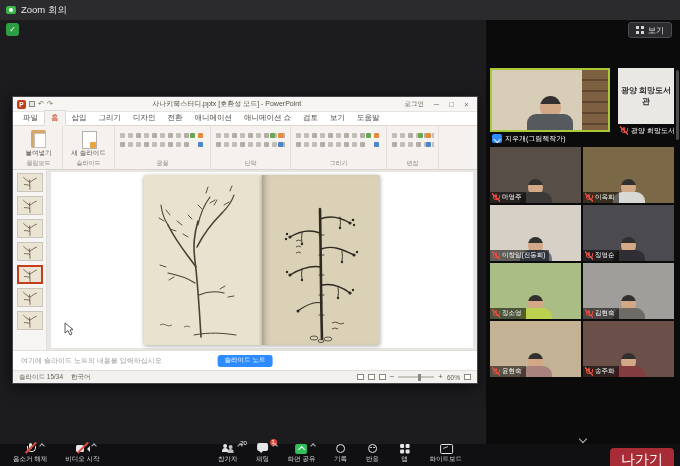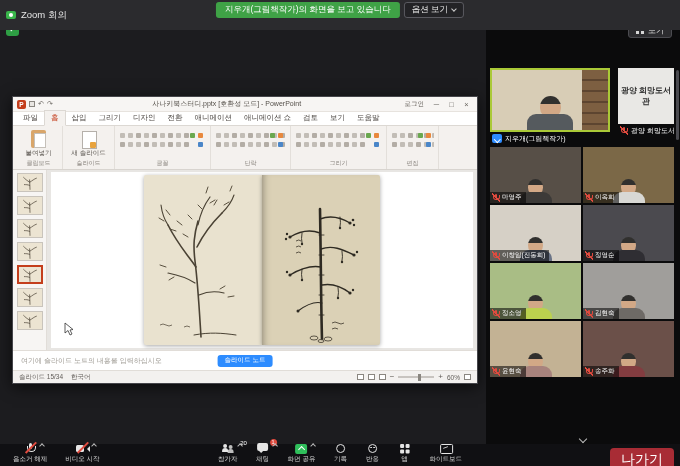--- a/index.html
+++ b/index.html
@@ -1,20 +1,20 @@
 <!DOCTYPE html>
 <html><head>
 <meta charset="utf-8">
 <style>
   *{margin:0;padding:0;box-sizing:border-box;}
   html,body{width:680px;height:466px;overflow:hidden;}
   body{position:relative;background:#17171a;font-family:"Liberation Sans","DejaVu Sans",sans-serif;-webkit-font-smoothing:antialiased;}
 
   
-  .titlebar{position:absolute;left:0;top:0;right:0;height:30px;background:#2b2b2e;display:flex;align-items:center;padding:0 6px;z-index:7;}
+  .titlebar{position:absolute;left:0;top:0;right:0;height:20px;background:#2b2b2e;display:flex;align-items:center;padding:0 6px;z-index:7;}
   .zoom-cam{width:10px;height:8px;background:#39b54a;border-radius:2px;position:relative;}
   .zoom-cam::after{content:"";position:absolute;left:3px;top:2px;width:4px;height:4px;background:#fff;border-radius:50%;}
   .app-title{color:#e6e6e6;font-size:9.5px;margin-left:5px;}
   .banner-wrap{position:absolute;left:50%;top:2px;transform:translateX(-50%);display:flex;gap:4px;align-items:center;}
   .banner{background:#3fa246;color:#fff;font-size:8.5px;padding:2px 9px;border-radius:3px;white-space:nowrap;}
   .options-btn{display:flex;align-items:center;gap:4px;background:#232326;border:1px solid #5a5a60;border-radius:3px;color:#eee;font-size:8.5px;padding:1px 7px;cursor:default;}
   .chev-down{width:4px;height:4px;border-right:1px solid #ccc;border-bottom:1px solid #ccc;transform:rotate(45deg);margin-top:-2px;}
 
   .shield{position:absolute;left:6px;top:23px;width:13px;height:13px;background:#2e9e44;border-radius:3px;color:#fff;font-size:8px;line-height:13px;text-align:center;z-index:6;}
   .view-btn{position:absolute;right:8px;top:22px;height:16px;display:flex;align-items:center;gap:4px;background:#2c2c2f;border:1px solid #4b4b50;border-radius:3px;color:#e8e8e8;font-size:8px;padding:0 7px;z-index:6;}
@@ -147,27 +147,20 @@
   .ic-board{width:12px;height:10px;}
   .ic-board::before{content:"";position:absolute;left:0;top:0.5px;width:11px;height:8px;border:1.2px solid #e6e6e6;border-radius:1.5px;}
   .ic-board::after{content:"";position:absolute;left:3px;top:3.6px;width:5px;height:1.2px;background:#e6e6e6;transform:rotate(-20deg);}
 </style>
 </head>
 <body>
 
 <div class="titlebar">
   <span class="zoom-cam"></span>
   <span class="app-title">Zoom 회의</span>
-  <div class="banner-wrap">
-    <div class="banner">지우개(그림책작가)의 화면을 보고 있습니다</div>
-    <div class="options-btn">
-      <span>옵션 보기</span>
-      <span class="chev-down"></span>
-    </div>
-  </div>
 </div>
 
 <div class="shield">✓</div>
 <div class="view-btn">
   <span class="grid-ic"></span>
   <span>보기</span>
 </div>
 
 <div class="stage"></div>
 

